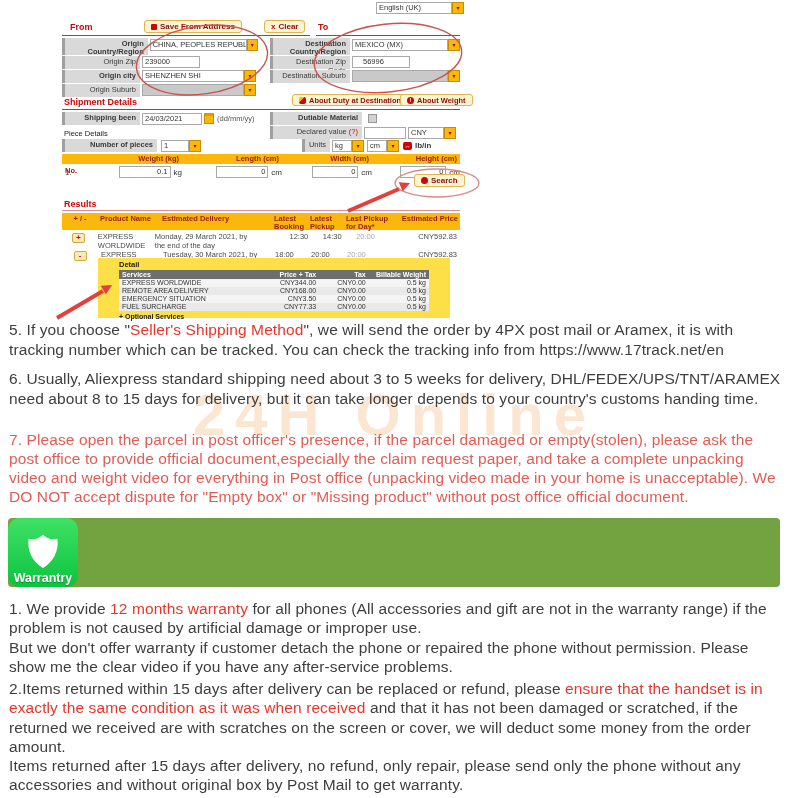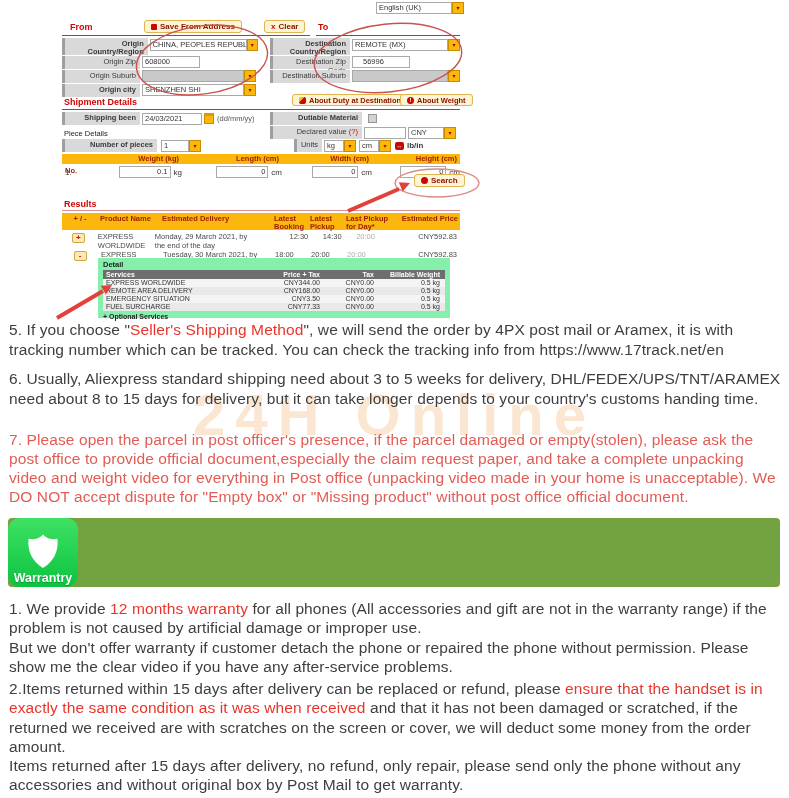--- a/index.html
+++ b/index.html
@@ -95,41 +95,41 @@
   <div class="frm-col" style="left:0;">
     <div class="form-row" style="height:17px;">
       <div class="cell-label" style="width:90px;line-height:8px;padding-top:2px;"><b>Origin Country/Region</b></div>
       <div style="width:2px;"></div>
       <div class="vbox" style="width:102px;margin-top:1px;">CHINA, PEOPLES REPUBLIC (CN)</div>
       <div class="ybtn" style="margin-top:1px;">▾</div>
     </div>
     <div class="form-row" style="height:13px;">
       <div class="cell-label" style="width:78px;">Origin Zip</div>
       <div style="width:2px;"></div>
-      <div class="vbox" style="width:58px;">608000</div>
+      <div class="vbox" style="width:58px;">239000</div>
+    </div>
+    <div class="form-row" style="height:13px;">
+      <div class="cell-label" style="width:78px;"><b>Origin city</b></div>
+      <div style="width:2px;"></div>
+      <div class="vbox" style="width:102px;">SHENZHEN SHI</div>
+      <div class="ybtn">▾</div>
     </div>
     <div class="form-row" style="height:13px;">
       <div class="cell-label" style="width:78px;">Origin Suburb</div>
       <div style="width:2px;"></div>
       <div class="vbox gray" style="width:102px;"></div>
-      <div class="ybtn">▾</div>
-    </div>
-    <div class="form-row" style="height:13px;">
-      <div class="cell-label" style="width:78px;"><b>Origin city</b></div>
-      <div style="width:2px;"></div>
-      <div class="vbox" style="width:102px;">SHENZHEN SHI</div>
       <div class="ybtn">▾</div>
     </div>
   </div>
 
   <div class="frm-col" style="left:208px;">
     <div class="form-row" style="height:17px;">
       <div class="cell-label" style="width:80px;line-height:8px;padding-top:2px;"><b>Destination Country/Region</b></div>
       <div style="width:2px;"></div>
-      <div class="vbox" style="width:96px;margin-top:1px;">REMOTE (MX)</div>
+      <div class="vbox" style="width:96px;margin-top:1px;">MEXICO (MX)</div>
       <div class="ybtn" style="margin-top:1px;">▾</div>
     </div>
     <div class="form-row" style="height:13px;">
       <div class="cell-label" style="width:80px;">Destination Zip Code</div>
       <div style="width:2px;"></div>
       <div class="vbox" style="width:58px;padding-left:10px;">56996</div>
     </div>
     <div class="form-row" style="height:13px;">
       <div class="cell-label" style="width:80px;">Destination Suburb</div>
       <div style="width:2px;"></div>
@@ -174,21 +174,21 @@
     <div class="ybtn">▾</div>
   </div>
 
   <div class="abs" style="left:2px;top:127px;font-size:7.5px;color:#222;">Piece Details</div>
   <div class="abs" style="left:0;top:137px;display:flex;align-items:center;">
     <div class="cell-label" style="width:95px;height:13px;"><b>Number of pieces</b></div>
     <div style="width:4px;"></div>
     <div class="vbox" style="width:28px;">1</div>
     <div class="ybtn">▾</div>
   </div>
-  <div class="abs" style="left:232px;top:137px;display:flex;align-items:center;">
+  <div class="abs" style="left:240px;top:137px;display:flex;align-items:center;">
     <div class="cell-label" style="width:28px;height:13px;">Units</div>
     <div style="width:2px;"></div>
     <div class="vbox" style="width:20px;">kg</div>
     <div class="ybtn">▾</div>
     <div class="vbox" style="width:20px;margin-left:3px;">cm</div>
     <div class="ybtn">▾</div>
     <span style="margin-left:4px;width:9px;height:8px;background:#cc0605;border-radius:2px;color:#fff;font-size:6px;line-height:8px;text-align:center;">↔</span>
     <span style="margin-left:3px;font-weight:bold;color:#3a3a3a;">lb/in</span>
   </div>
 
@@ -254,21 +254,21 @@
         <div class="pm-btn">-</div>
       </div>
     <div class="res-cell" style="width:62px;">EXPRESS WORLDWIDE</div>
     <div class="res-cell" style="width:112px;">Tuesday, 30 March 2021, by the end of the day</div>
     <div class="res-cell" style="width:36px;">18:00</div>
     <div class="res-cell" style="width:36px;">20:00</div>
     <div class="res-cell gray-val" style="width:52px;">20:00</div>
     <div class="res-cell" style="width:64px;text-align:right;">CNY592.83</div>
   </div>
 
-  <div class="abs" style="left:36px;top:256px;width:352px;height:60px;background:#86efac;padding:2px 5px;">
+  <div class="abs" style="left:36px;top:256px;width:352px;height:60px;background:#fde047;padding:2px 21px;">
     <div style="font-size:7.5px;font-weight:bold;color:#222;margin-bottom:1px;">Detail</div>
     <div class="dtl-h" style="display:flex;height:9px;line-height:9px;">
       <div style="width:150px;padding:0 3px;">Services</div>
       <div style="width:70px;text-align:right;padding:0 3px;">Price + Tax</div>
       <div style="width:54px;text-align:right;padding:0 3px;">Tax</div>
       <div style="width:66px;text-align:right;padding:0 3px;">Billable Weight</div>
     </div>
     <div class="dtl-r" style="display:flex;height:8px;line-height:8px;background:#f4f4f4;">
       <div style="width:150px;padding:0 3px;">EXPRESS WORLDWIDE</div>
       <div style="width:70px;text-align:right;padding:0 3px;">CNY344.00</div>

